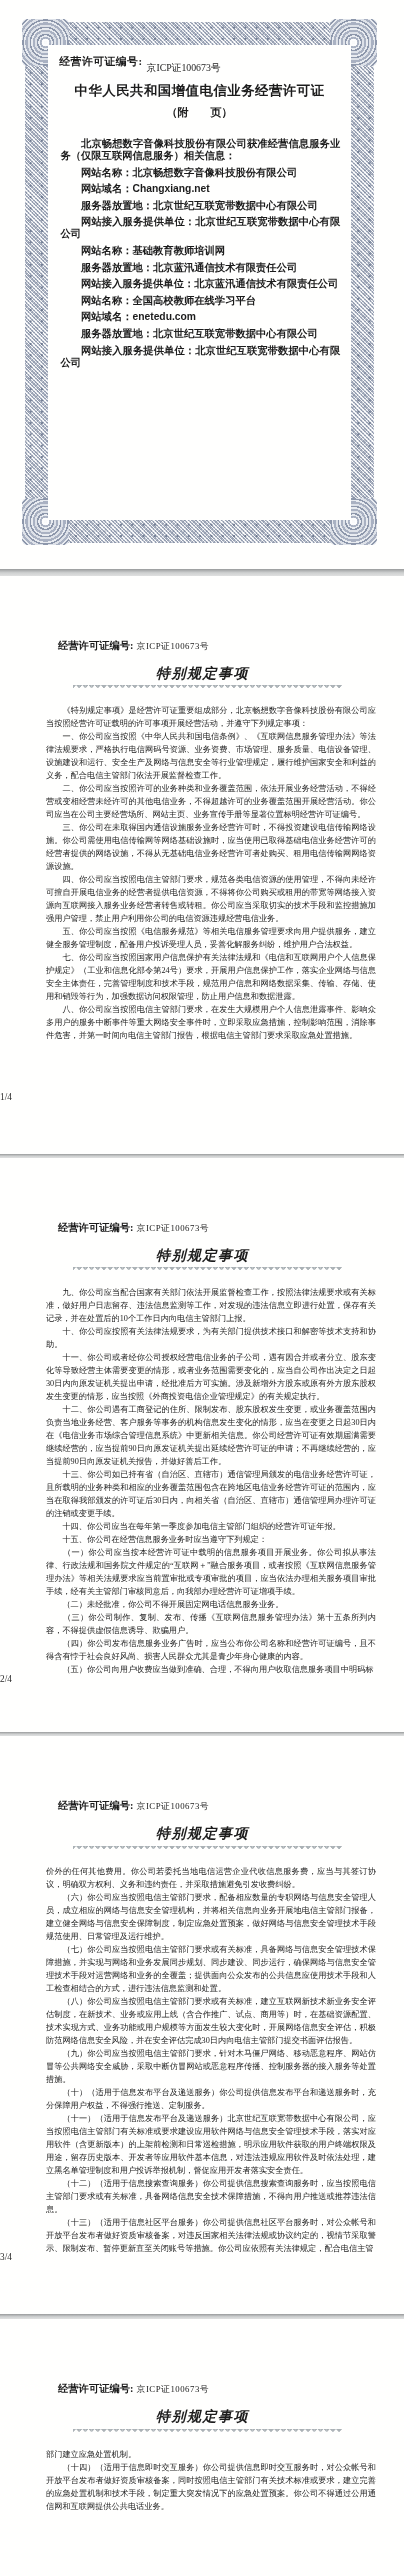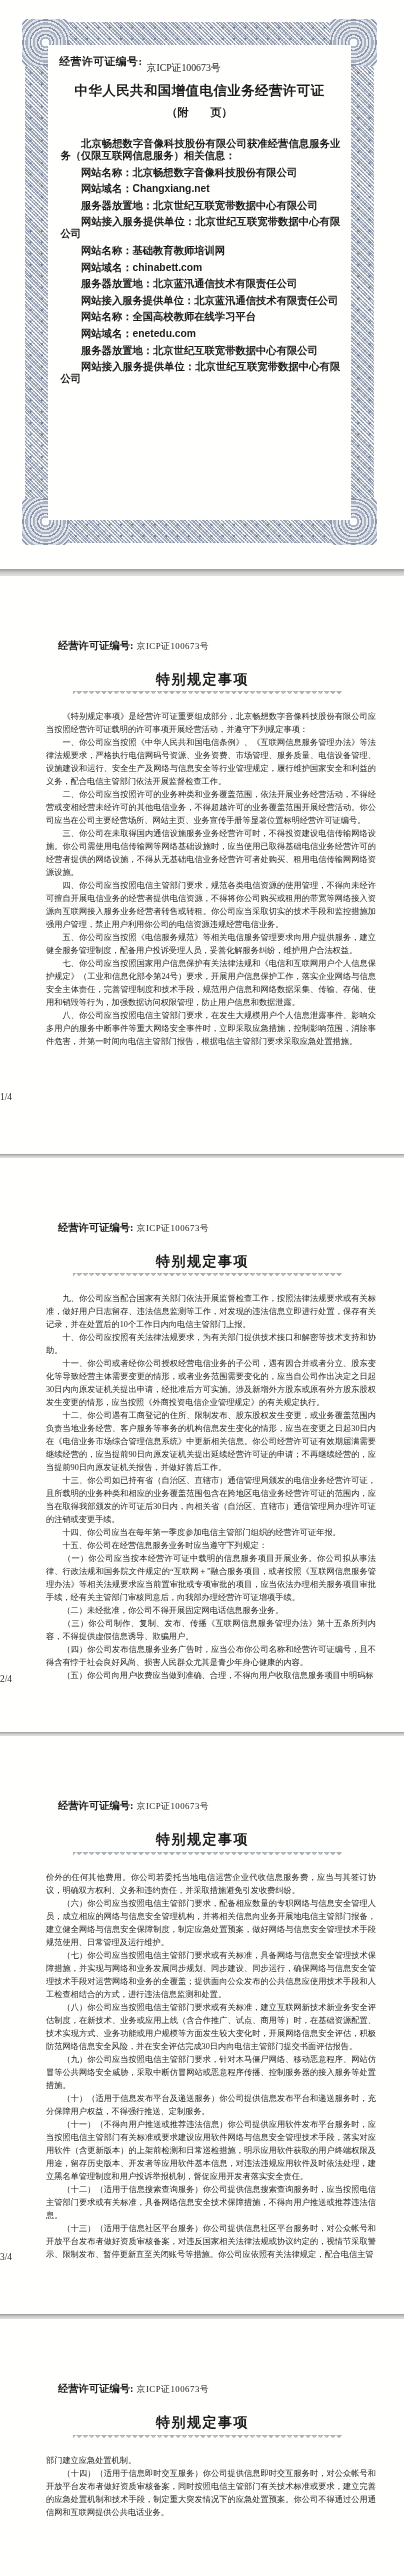--- a/index.html
+++ b/index.html
@@ -50,21 +50,21 @@
   .cov-lic .lic-value{position:relative;top:6.2px;left:4.1px;font-size:9.8px;font-weight:normal;letter-spacing:0;}
   .cov-title{margin:13.4px 3.1px 0;font-size:13.4px;font-weight:bold;text-align:center;letter-spacing:0.5px;}
   .cov-subtitle{margin:5.2px 0 0;font-size:11px;font-weight:bold;text-align:center;}
   .cov-body{margin:17.5px 10.8px 0 12.4px;font-family:"Liberation Sans","DejaVu Sans",sans-serif;
     font-weight:bold;font-size:10.3px;line-height:12px;text-align:justify;}
   .cov-body p{margin:0 0 4.6px;}
 
   
   .sp-lic{margin:63px 0 0 58px;font-size:10.3px;font-weight:bold;}
   .sp-lic .lic-value{font-size:8.8px;font-weight:normal;margin-left:3.1px;letter-spacing:0.5px;}
-  .sp-title{margin:18px 0 0;font-size:14px;font-weight:bold;text-align:center;letter-spacing:1.5px;}
+  .sp-title{margin:12px 0 0;font-size:14px;font-weight:bold;text-align:center;letter-spacing:1.5px;font-style:italic;}
   .zigzag{
     width:269px;height:4.6px;margin:2.6px 0 0 73px;opacity:.75;
     background:
       linear-gradient(-135deg, #8e979d 2.1px, transparent 0) 0 0,
       linear-gradient(135deg, #8e979d 2.1px, transparent 0) 0 0;
     background-size:6.2px 4.6px;background-repeat:repeat-x;
   }
   .sp-body{margin:14.4px 29px 0 46px;font-size:8.2px;line-height:13px;text-align:justify;}
   .sp-body p{margin:0;}
   .pageno{position:absolute;top:516px;left:0;width:100%;text-align:left;font-size:9.3px;color:#2a2a2a;}
@@ -85,21 +85,20 @@
       <h1 class="cov-title">中华人民共和国增值电信业务经营许可证</h1>
       <h2 class="cov-subtitle">（附　　页）</h2>
       <div class="cov-body">
 
       <p>　　北京畅想数字音像科技股份有限公司获准经营信息服务业务（仅限互联网信息服务）相关信息：</p>
           <p>　　网站名称：北京畅想数字音像科技股份有限公司</p>
           <p>　　网站域名：Changxiang.net</p>
           <p>　　服务器放置地：北京世纪互联宽带数据中心有限公司</p>
           <p>　　网站接入服务提供单位：北京世纪互联宽带数据中心有限公司</p>
           <p>　　网站名称：基础教育教师培训网</p>
-          <p>　　网站域名：chinabett.com</p>
           <p>　　服务器放置地：北京蓝汛通信技术有限责任公司</p>
           <p>　　网站接入服务提供单位：北京蓝汛通信技术有限责任公司</p>
           <p>　　网站名称：全国高校教师在线学习平台</p>
           <p>　　网站域名：enetedu.com</p>
           <p>　　服务器放置地：北京世纪互联宽带数据中心有限公司</p>
           <p>　　网站接入服务提供单位：北京世纪互联宽带数据中心有限公司</p>
         </div>
     </div>
   </div>
   <div class="edge-line"></div>
@@ -162,21 +161,21 @@
   <h3 class="sp-title">特别规定事项</h3>
   <div class="zigzag"></div>
   <div class="sp-body">
 
   <p>价外的任何其他费用。你公司若委托当地电信运营企业代收信息服务费，应当与其签订协议，明确双方权利、义务和违约责任，并采取措施避免引发收费纠纷。</p>
       <p>　　（六）你公司应当按照电信主管部门要求，配备相应数量的专职网络与信息安全管理人员，成立相应的网络与信息安全管理机构，并将相关信息向业务开展地电信主管部门报备，建立健全网络与信息安全保障制度，制定应急处置预案，做好网络与信息安全管理技术手段规范使用、日常管理及运行维护。</p>
       <p>　　（七）你公司应当按照电信主管部门要求或有关标准，具备网络与信息安全管理技术保障措施，并实现与网络和业务发展同步规划、同步建设、同步运行，确保网络与信息安全管理技术手段对运营网络和业务的全覆盖；提供面向公众发布的公共信息应使用技术手段和人工检查相结合的方式，进行违法信息监测和处置。</p>
       <p>　　（八）你公司应当按照电信主管部门要求或有关标准，建立互联网新技术新业务安全评估制度，在新技术、业务或应用上线（含合作推广、试点、商用等）时，在基础资源配置、技术实现方式、业务功能或用户规模等方面发生较大变化时，开展网络信息安全评估，积极防范网络信息安全风险，并在安全评估完成30日内向电信主管部门提交书面评估报告。</p>
       <p>　　（九）你公司应当按照电信主管部门要求，针对木马僵尸网络、移动恶意程序、网站仿冒等公共网络安全威胁，采取中断仿冒网站或恶意程序传播、控制服务器的接入服务等处置措施。</p>
       <p>　　（十）（适用于信息发布平台及递送服务）你公司提供信息发布平台和递送服务时，充分保障用户权益，不得强行推送、定制服务。</p>
-      <p>　　（十一）（不得向用户推送或推荐违法信息）你公司提供应用软件发布平台服务时，应当按照电信主管部门有关标准或要求建设应用软件网络与信息安全管理技术手段，落实对应用软件（含更新版本）的上架前检测和日常巡检措施，明示应用软件获取的用户终端权限及用途，留存历史版本、开发者等应用软件基本信息，对违法违规应用软件及时依法处理，建立黑名单管理制度和用户投诉举报机制，督促应用开发者落实安全责任。</p>
+      <p>　　（十一）（适用于信息发布平台及递送服务）北京世纪互联宽带数据中心有限公司，应当按照电信主管部门有关标准或要求建设应用软件网络与信息安全管理技术手段，落实对应用软件（含更新版本）的上架前检测和日常巡检措施，明示应用软件获取的用户终端权限及用途，留存历史版本、开发者等应用软件基本信息，对违法违规应用软件及时依法处理，建立黑名单管理制度和用户投诉举报机制，督促应用开发者落实安全责任。</p>
       <p>　　（十二）（适用于信息搜索查询服务）你公司提供信息搜索查询服务时，应当按照电信主管部门要求或有关标准，具备网络信息安全技术保障措施，不得向用户推送或推荐违法信息。</p>
       <p>　　（十三）（适用于信息社区平台服务）你公司提供信息社区平台服务时，对公众帐号和开放平台发布者做好资质审核备案，对违反国家相关法律法规或协议约定的，视情节采取警示、限制发布、暂停更新直至关闭账号等措施。你公司应依照有关法律规定，配合电信主管</p>
     </div>
   <div class="pageno">3/4</div>
 </div>
 
 <div class="sep sep-d"></div>
 
 <div class="page pg5">
   <div class="sp-lic">

